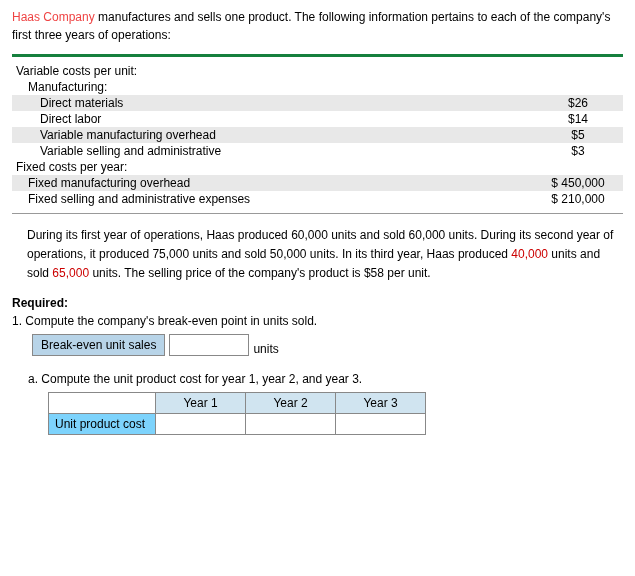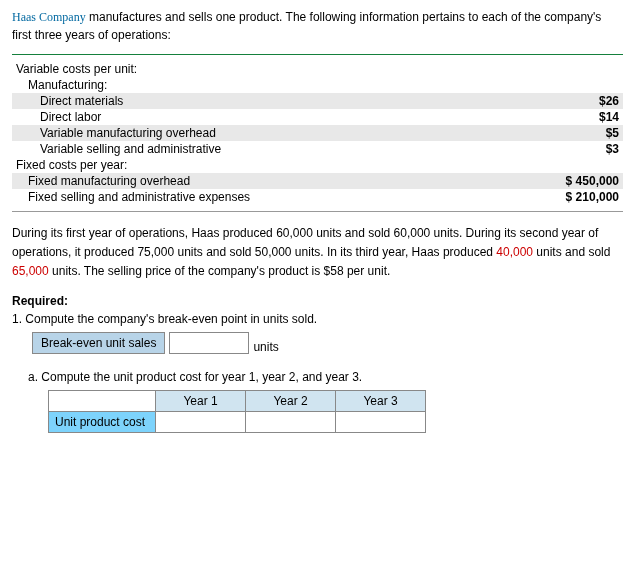--- a/index.html
+++ b/index.html
@@ -13,56 +13,55 @@
       color: #000;
       background: #fff;
       width: 635px;
       padding: 8px 12px;
     }
     .intro-text {
       line-height: 1.5;
       margin-bottom: 10px;
     }
     .blue-link {
-      color: #0369a1;
-      font-family: Liberation Serif, serif;
+      color: #ef4444;
     }
     .table-section {
-      border-top: 1px solid #15803d;
+      border-top: 3px solid #15803d;
       border-bottom: 1px solid #999;
       margin-bottom: 12px;
       padding: 6px 0;
     }
     .cost-table {
       width: 100%;
       border-collapse: collapse;
     }
     .cost-table td {
       padding: 1px 4px;
       font-size: 12px;
     }
     .cost-table .indent1 {
       padding-left: 16px;
     }
     .cost-table .indent2 {
       padding-left: 28px;
       margin-left: 24px;
     }
     .cost-table .value {
-      text-align: right;
+      text-align: center;
       width: 90px;
-      font-weight: bold;
     }
     .cost-table tr.shaded {
       background-color: #e8e8e8;
     }
     .scenario-text {
       line-height: 1.6;
       margin-bottom: 12px;
       font-size: 12px;
+      margin-left: 15px;
     }
     .red-text {
       color: #cc0000;
     }
     .required-section {
       margin-bottom: 14px;
     }
     .required-label {
       font-weight: bold;
       margin-bottom: 4px;

